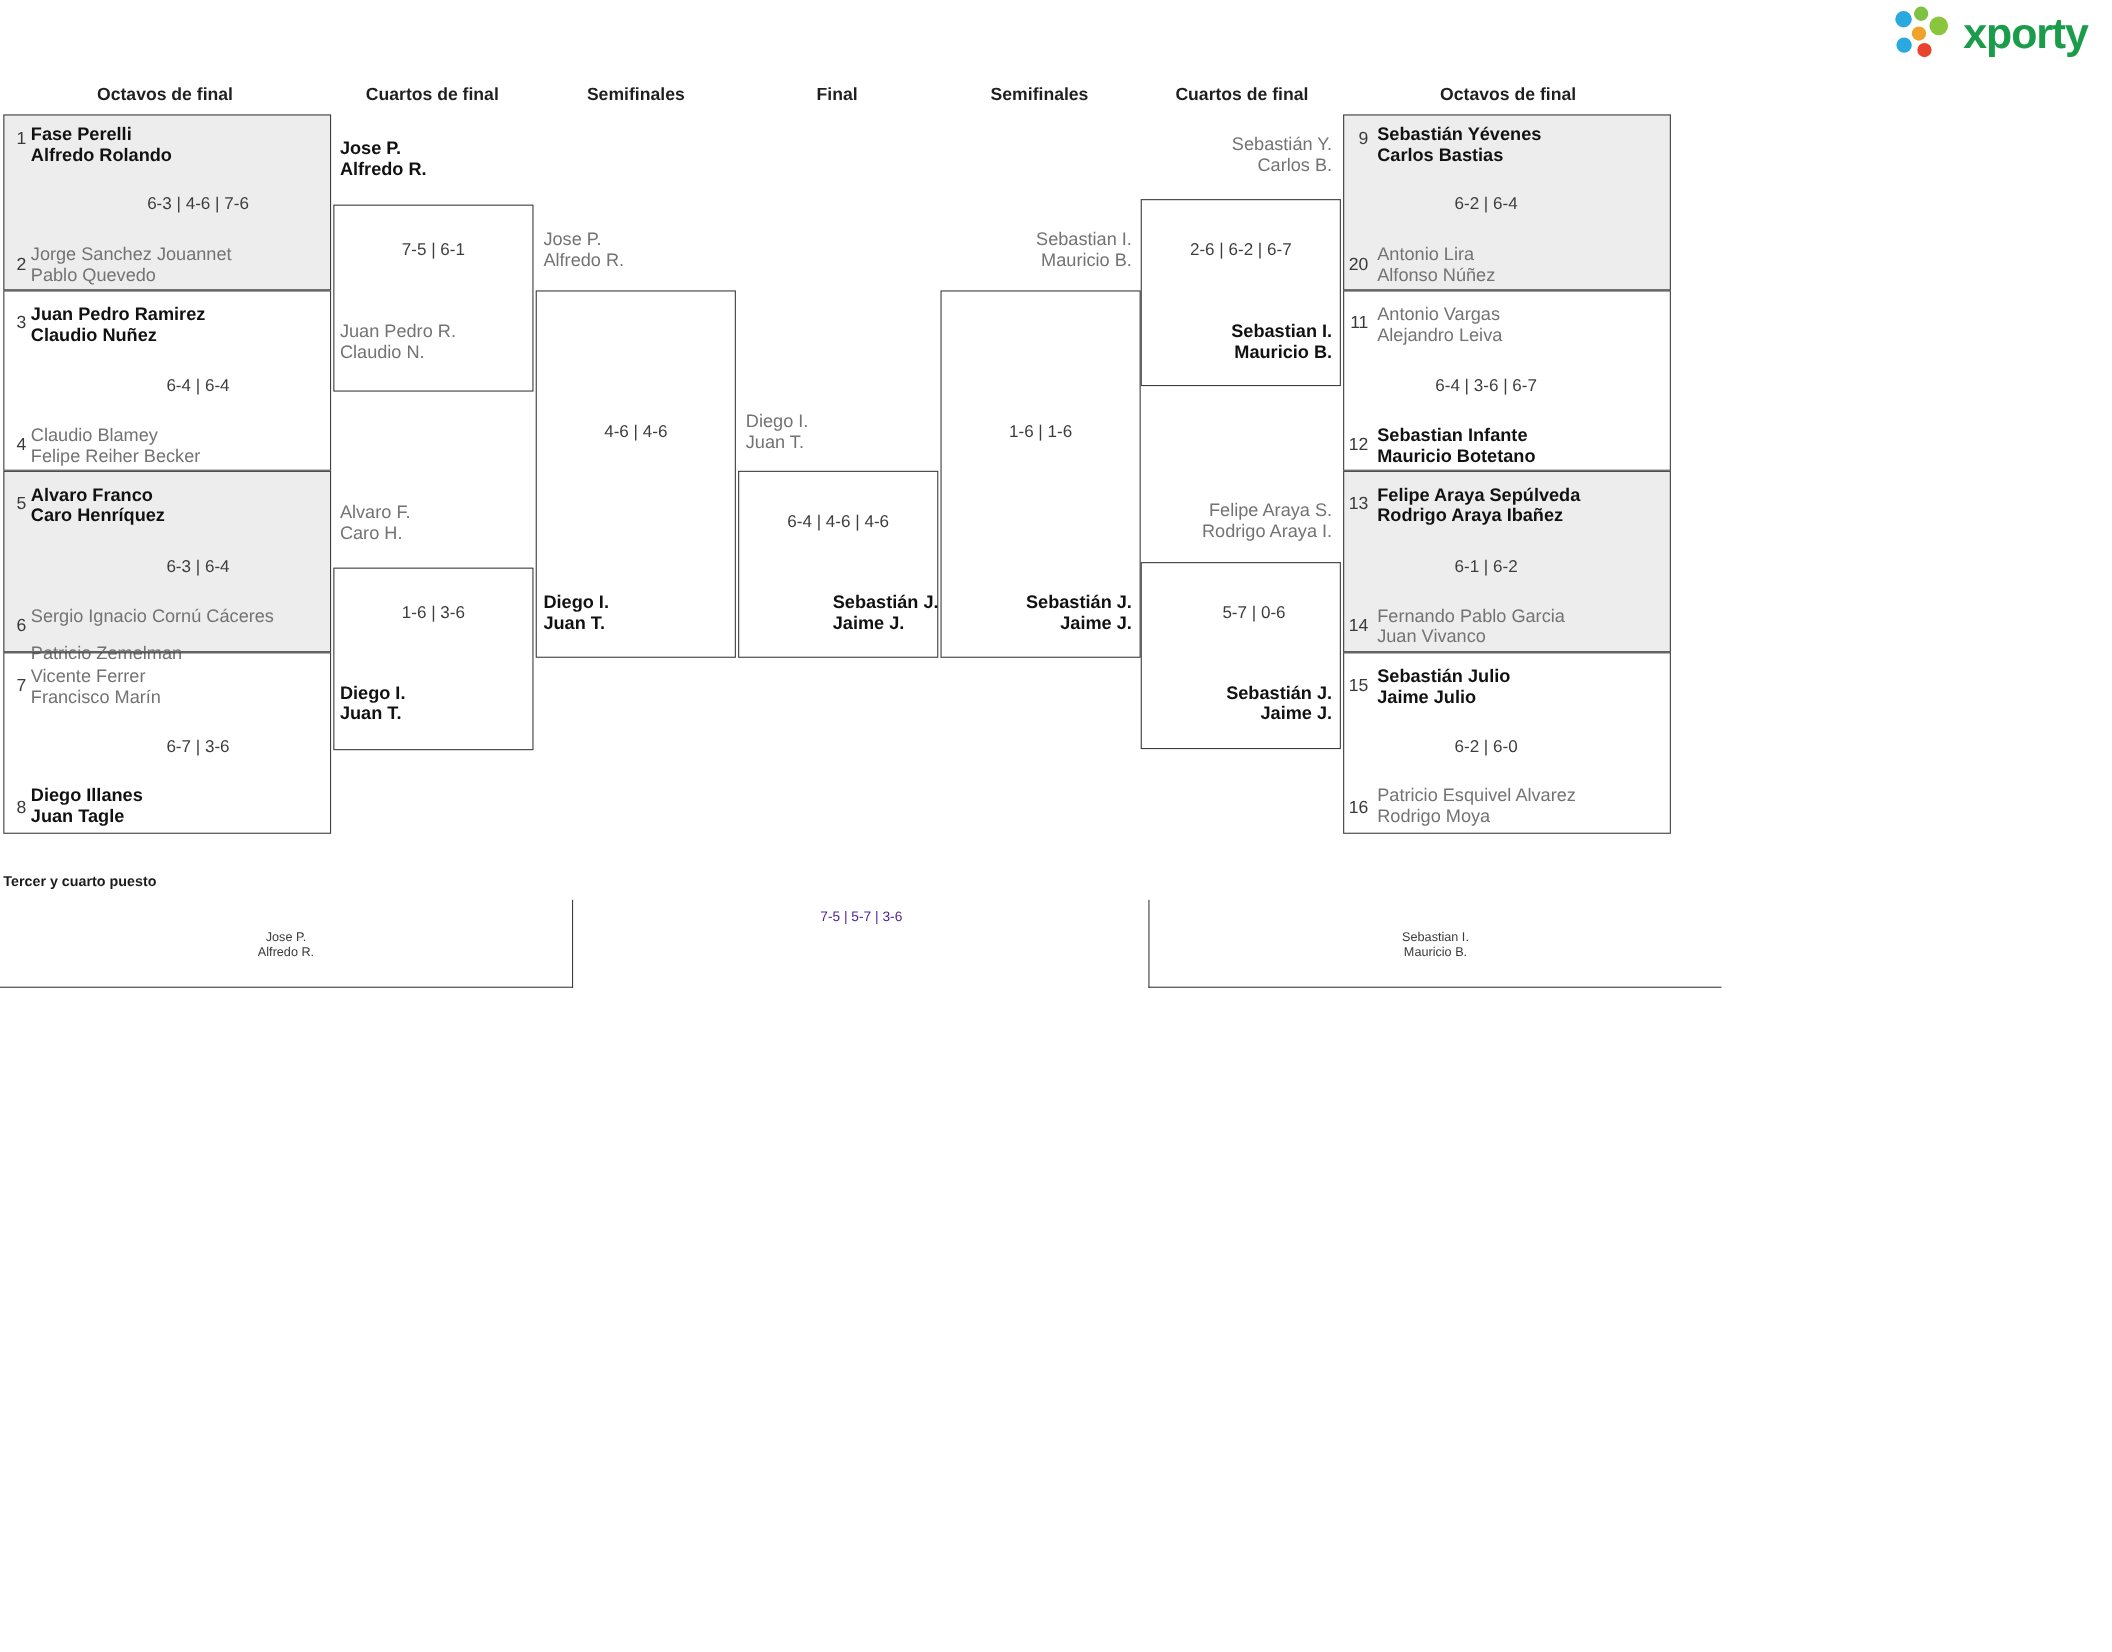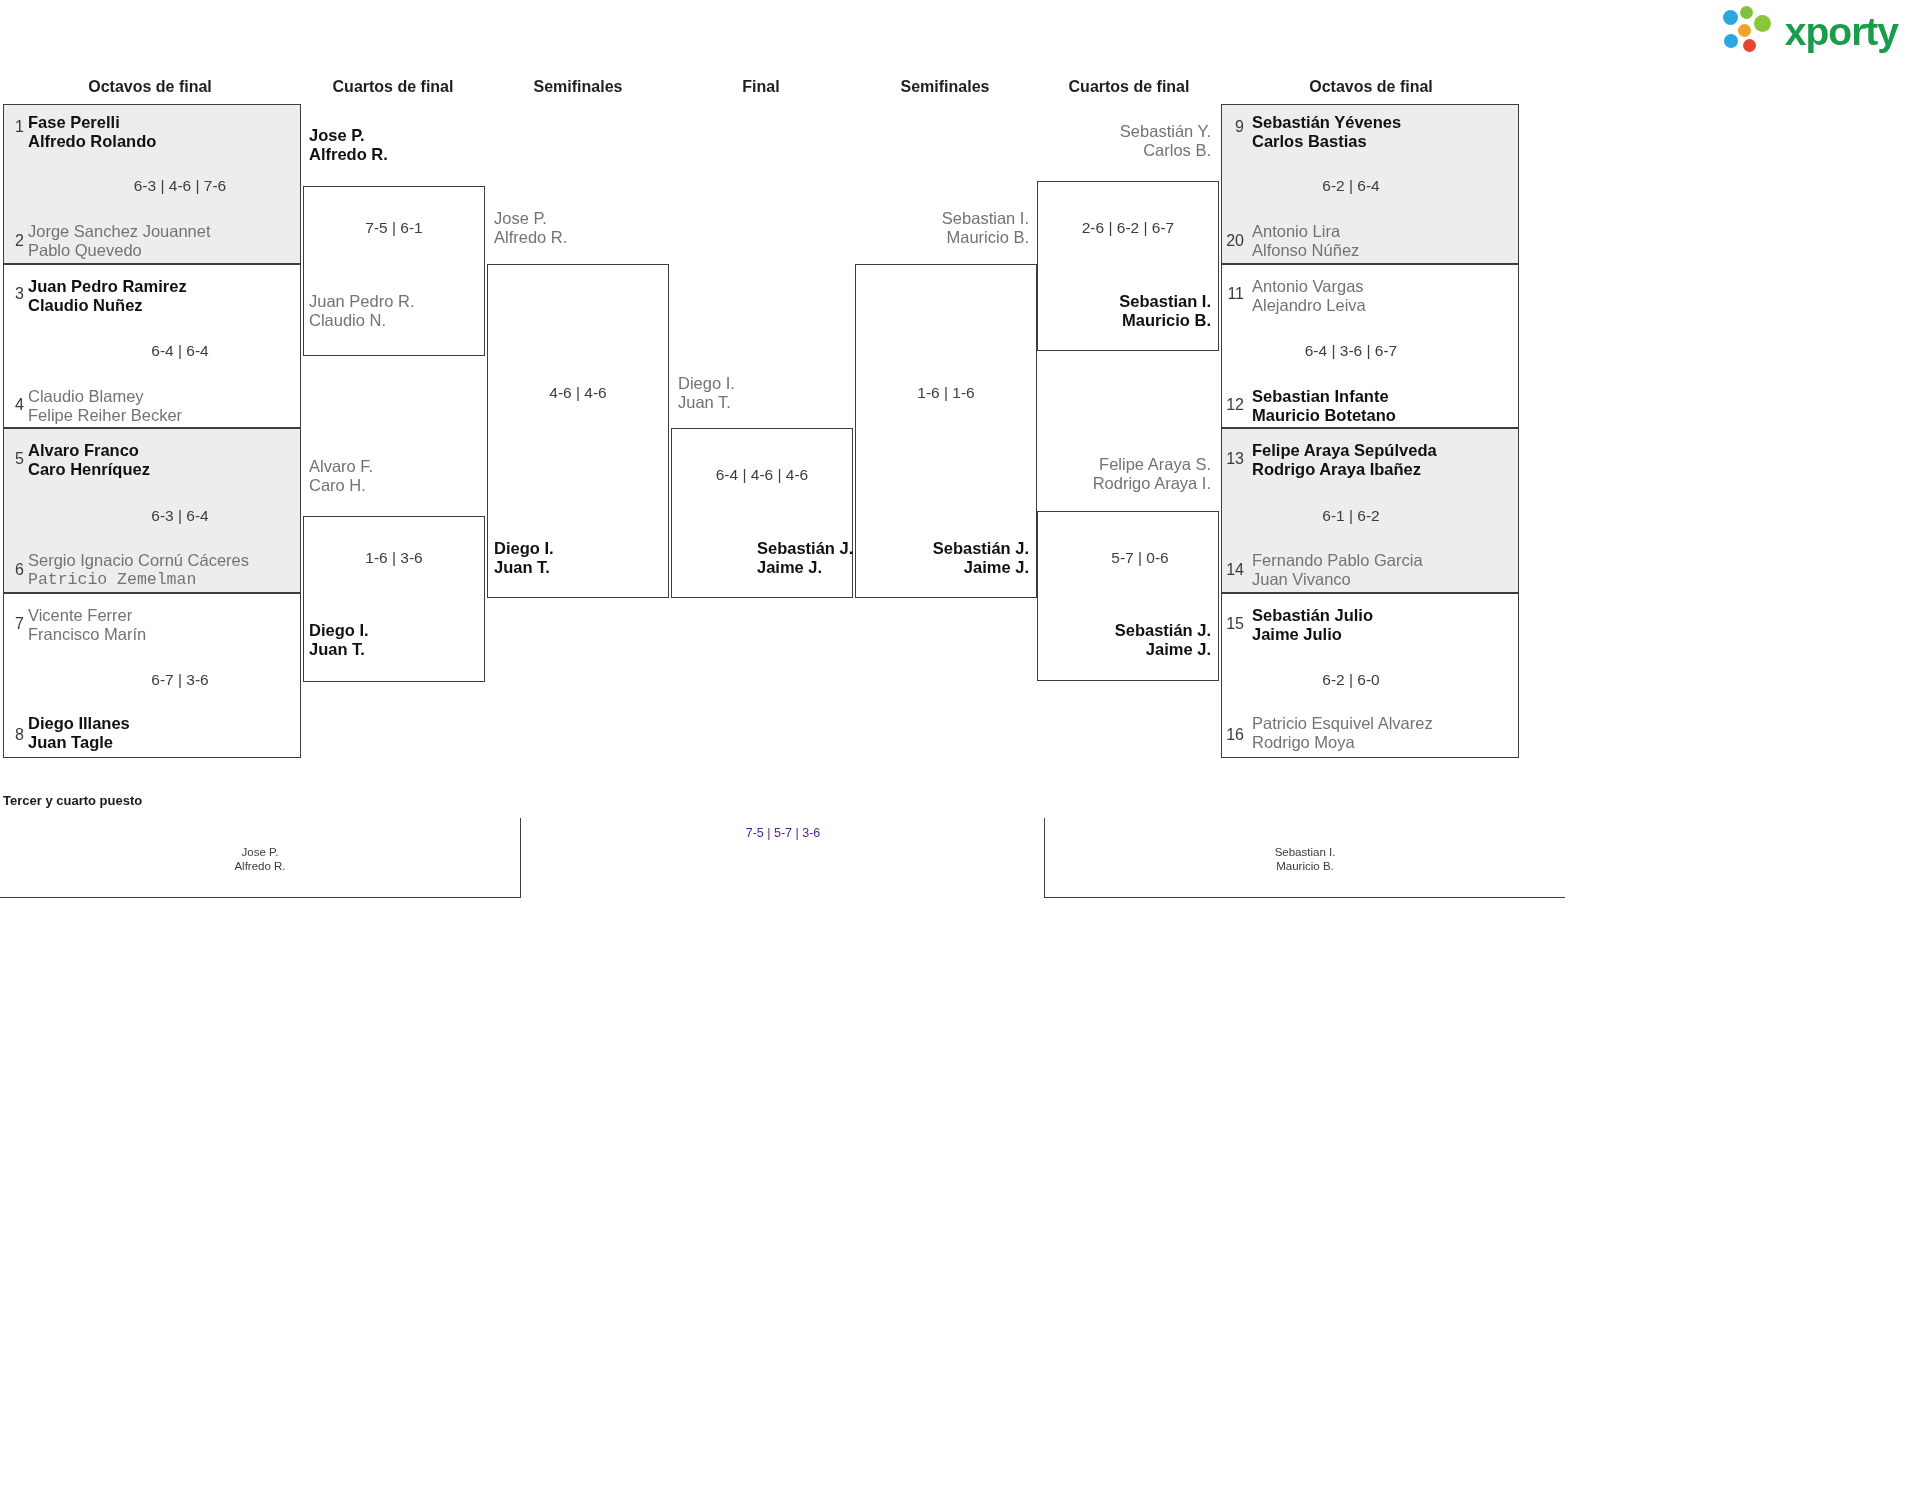--- a/index.html
+++ b/index.html
@@ -85,21 +85,21 @@
   <div class="team lose" style="left:28px;top:387px;">Claudio Blamey</div>
   <div class="team lose" style="left:28px;top:406px;">Felipe Reiher Becker</div>
 
   <div class="cell shade bx" style="left:3px;top:428px;width:298px;height:165px;"></div>
   <div class="seed" style="left:2px;top:450px;">5</div>
   <div class="team win" style="left:28px;top:441px;">Alvaro Franco</div>
   <div class="team win" style="left:28px;top:460px;">Caro Henríquez</div>
   <div class="score" style="left:60px;top:507px;width:240px;">6-3 | 6-4</div>
   <div class="seed" style="left:2px;top:561px;">6</div>
   <div class="team lose" style="left:28px;top:551px;">Sergio Ignacio Cornú Cáceres</div>
-  <div class="team lose" style="left:28px;top:570px;font-family:Liberation Mono, monospace;">Patricio Zemelman</div>
+  <div class="team lose" style="left:28px;top:585px;">Patricio Zemelman</div>
 
   <div class="bx" style="left:3px;top:593px;width:298px;height:165px;"></div>
   <div class="seed" style="left:2px;top:615px;">7</div>
   <div class="team lose" style="left:28px;top:606px;">Vicente Ferrer</div>
   <div class="team lose" style="left:28px;top:625px;">Francisco Marín</div>
   <div class="score" style="left:60px;top:671px;width:240px;">6-7 | 3-6</div>
   <div class="seed" style="left:2px;top:726px;">8</div>
   <div class="team win" style="left:28px;top:714px;">Diego Illanes</div>
   <div class="team win" style="left:28px;top:733px;">Juan Tagle</div>
 

